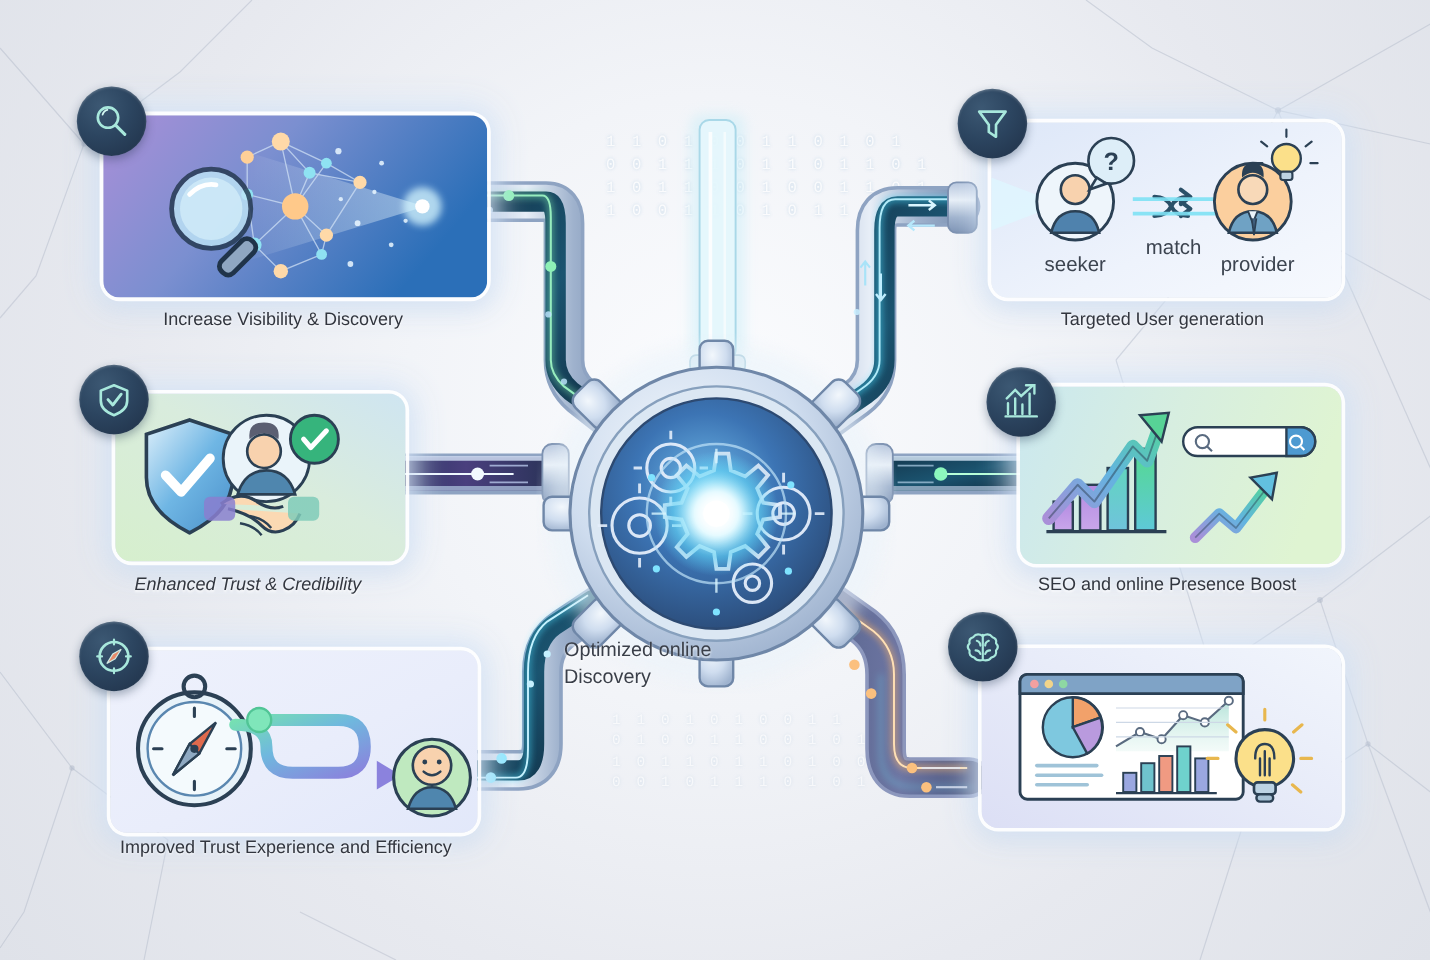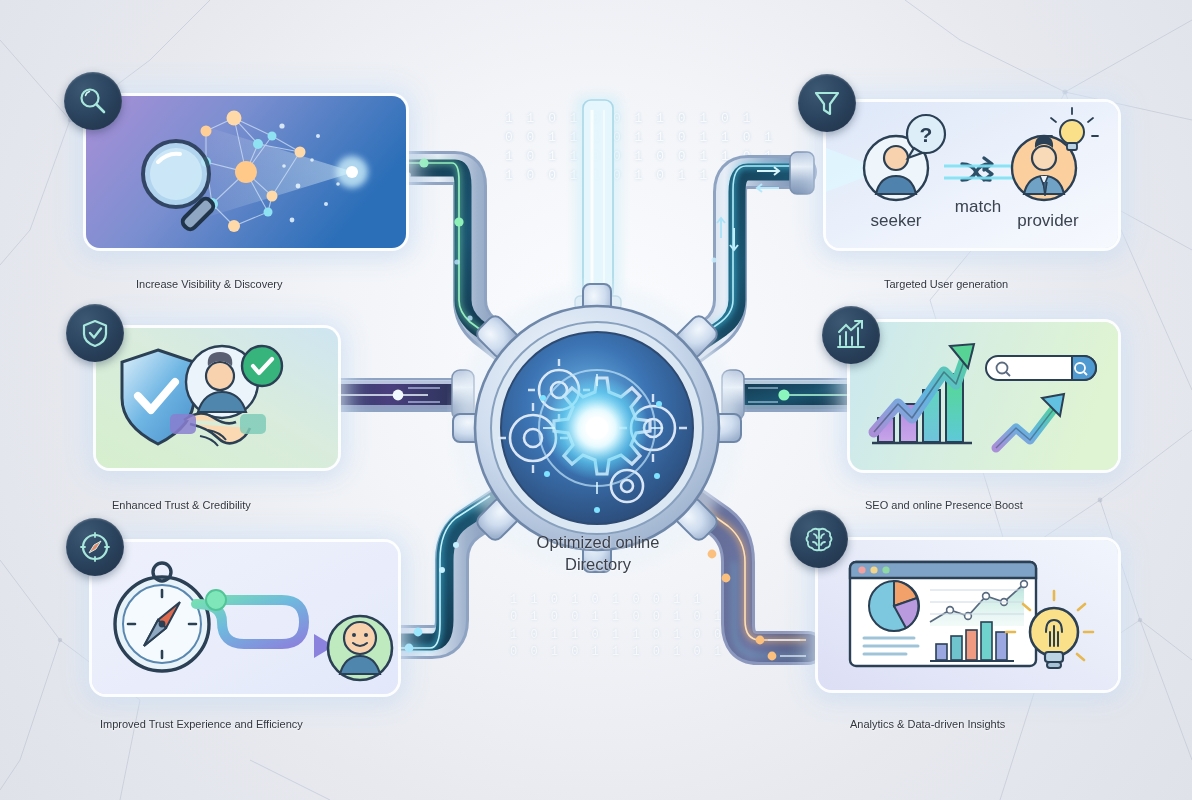--- a/index.html
+++ b/index.html
@@ -27,43 +27,42 @@
     white-space:nowrap;
   }
 
   
   .pipes { position:absolute; inset:0; }
 
   
   .hub { position:absolute; left:447px; top:278px; width:300px; height:300px; }
   .hub-label {
     position:absolute; left:470px; top:532px; width:256px;
-    text-align:center;
+    text-align:left;
     font-size:16.5px; color:#3a3f49; line-height:1.32;
     text-shadow:0 1px 2px rgba(255,255,255,.9);
   }
 
   
   .card {
     position:absolute;
     border-radius:14px;
     box-shadow:0 0 0 3px rgba(255,255,255,.92),
                0 0 26px 8px rgba(215,230,248,.95),
                0 6px 18px rgba(120,135,165,.17);
     overflow:hidden;
   }
   .card svg { display:block; width:100%; height:100%; }
 
   .caption {
     position:absolute;
-    font-size:11px;
+    font-size:15px;
     color:#32363f;
     white-space:nowrap;
     text-shadow:0 1px 2px rgba(255,255,255,.95);
-    margin-top:20px;
   }
 
   
   .badge {
     position:absolute;
     width:58px; height:58px; border-radius:50%;
     background:radial-gradient(circle at 34% 28%, #3c5873 0%, #2c4560 45%, #1f3047 100%);
     box-shadow:0 3px 8px rgba(40,60,85,.40), inset 0 1px 2px rgba(255,255,255,.22);
     display:flex; align-items:center; justify-content:center;
   }
@@ -322,21 +321,21 @@
           <circle cx="212" cy="126" r="3"></circle>
         <circle cx="100" cy="196" r="3"></circle>
           <circle cx="210" cy="198" r="3"></circle>
         <circle cx="150" cy="232" r="3"></circle>
       </g>
     </svg>
   </div>
 
   <div class="hub-label">
     <div>Optimized online</div>
-    <div>Directory</div>
+    <div>Discovery</div>
   </div>
 
   <div class="card" style="left:86px; top:96px; width:320px; height:152px;">
     <svg viewBox="0 0 320 152" preserveAspectRatio="none">
       <defs>
         <linearGradient id="g1" x1="0" y1="0" x2="1" y2="0.4">
           <stop offset="0" stop-color="#a98fd8"></stop>
             <stop offset="45%" stop-color="#7b8fd0"></stop>
           <stop offset="100%" stop-color="#2b6fb8"></stop>
         </linearGradient>
@@ -494,21 +493,21 @@
       <g>
         <path d="M88 92 q16 -12 30 -2 q12 8 22 4" fill="#fbd9b3" stroke="#2b4054" stroke-width="2.6" stroke-linejoin="round"></path>
         <path d="M94 96 q18 4 28 14 q8 8 18 4 q10 -4 14 -14" fill="#fbd9b3" stroke="#2b4054" stroke-width="2.6" stroke-linejoin="round"></path>
         <path d="M104 108 q12 2 18 10" fill="none" stroke="#2b4054" stroke-width="2"></path>
         <path d="M112 102 q12 2 18 10" fill="none" stroke="#2b4054" stroke-width="2"></path>
         <rect x="74" y="86" width="26" height="20" rx="5" fill="#8a7fd0" opacity=".85"></rect>
         <rect x="144" y="86" width="26" height="20" rx="5" fill="#7fcbb8" opacity=".85"></rect>
       </g>
     </svg>
   </div>
-  <div class="caption" style="left:112px; top:479px;">Enhanced Trust &amp; Credibility</div>
+  <div class="caption" style="left:112px; top:479px;font-style:italic;">Enhanced Trust &amp; Credibility</div>
   <div class="badge" style="left:66px; top:304px;">
     <svg viewBox="0 0 32 32">
       <path d="M16 4 L27 8.5 V17 Q27 25 16 29 Q5 25 5 17 V8.5 Z" fill="none" stroke="#a8e8dc" stroke-width="2.2" stroke-linejoin="round"></path>
       <path d="M11 16 l4 4.5 l7 -9" fill="none" stroke="#a8e8dc" stroke-width="2.4" stroke-linecap="round" stroke-linejoin="round"></path>
     </svg>
   </div>
 
   <div class="card" style="left:850px; top:322px; width:268px; height:148px;">
     <svg viewBox="0 0 268 148" preserveAspectRatio="none">
       <defs>
@@ -698,21 +697,20 @@
         <g stroke="#2b4054" stroke-width="2" fill="none" stroke-linecap="round">
           <path d="M228 92 q0 -12 8 -12 q8 0 8 12"></path>
           <path d="M232 92 v14 M240 92 v14 M236 86 v20"></path>
         </g>
         <g stroke="#e8b74e" stroke-width="2.6" stroke-linecap="round">
           <path d="M236 60 v-9 M260 70 l7 -6 M212 70 l-7 -6 M266 92 h9 M197 92 h-9 M259 114 l7 6"></path>
         </g>
       </g>
     </svg>
   </div>
-  <div class="caption" style="left:850px; top:698px;">Analytics &amp; Data-driven Insights</div>
   <div class="badge" style="left:790px; top:510px;">
     <svg viewBox="0 0 32 32">
       <g fill="none" stroke="#a8e8dc" stroke-width="1.8" stroke-linecap="round" stroke-linejoin="round">
         <path d="M16 6 v21"></path>
         <path d="M16 7 q-5 -3 -8 1 q-4 1 -3 5 q-3 3 0 6 q-1 5 4 6 q2 3 7 2"></path>
         <path d="M16 7 q5 -3 8 1 q4 1 3 5 q3 3 0 6 q1 5 -4 6 q-2 3 -7 2"></path>
         <path d="M11 11 q3 1 3 4 M21 11 q-3 1 -3 4 M10 19 q3 0 4 3 M22 19 q-3 0 -4 3"></path>
       </g>
     </svg>
   </div>

